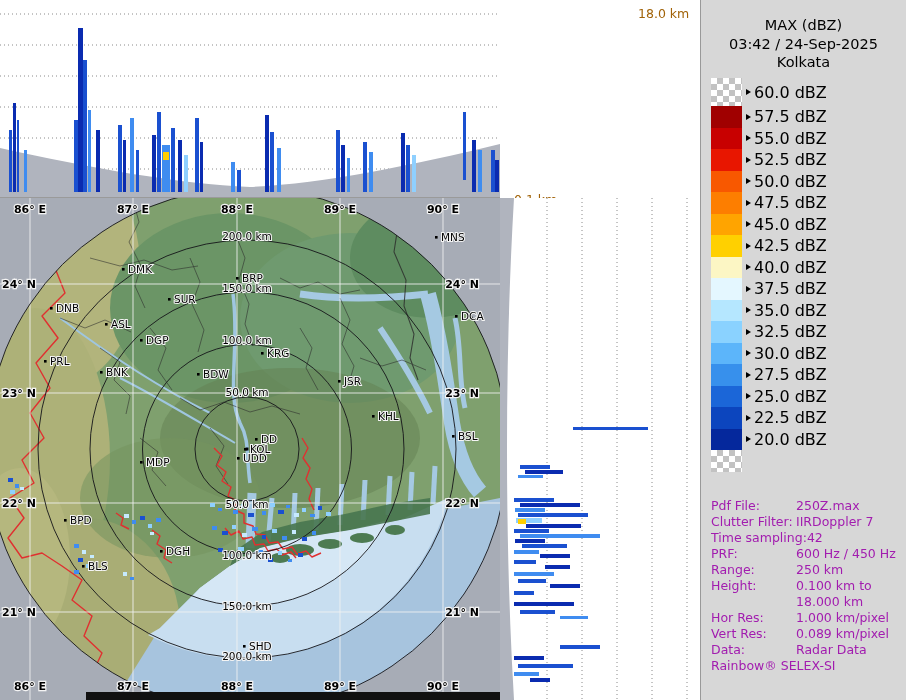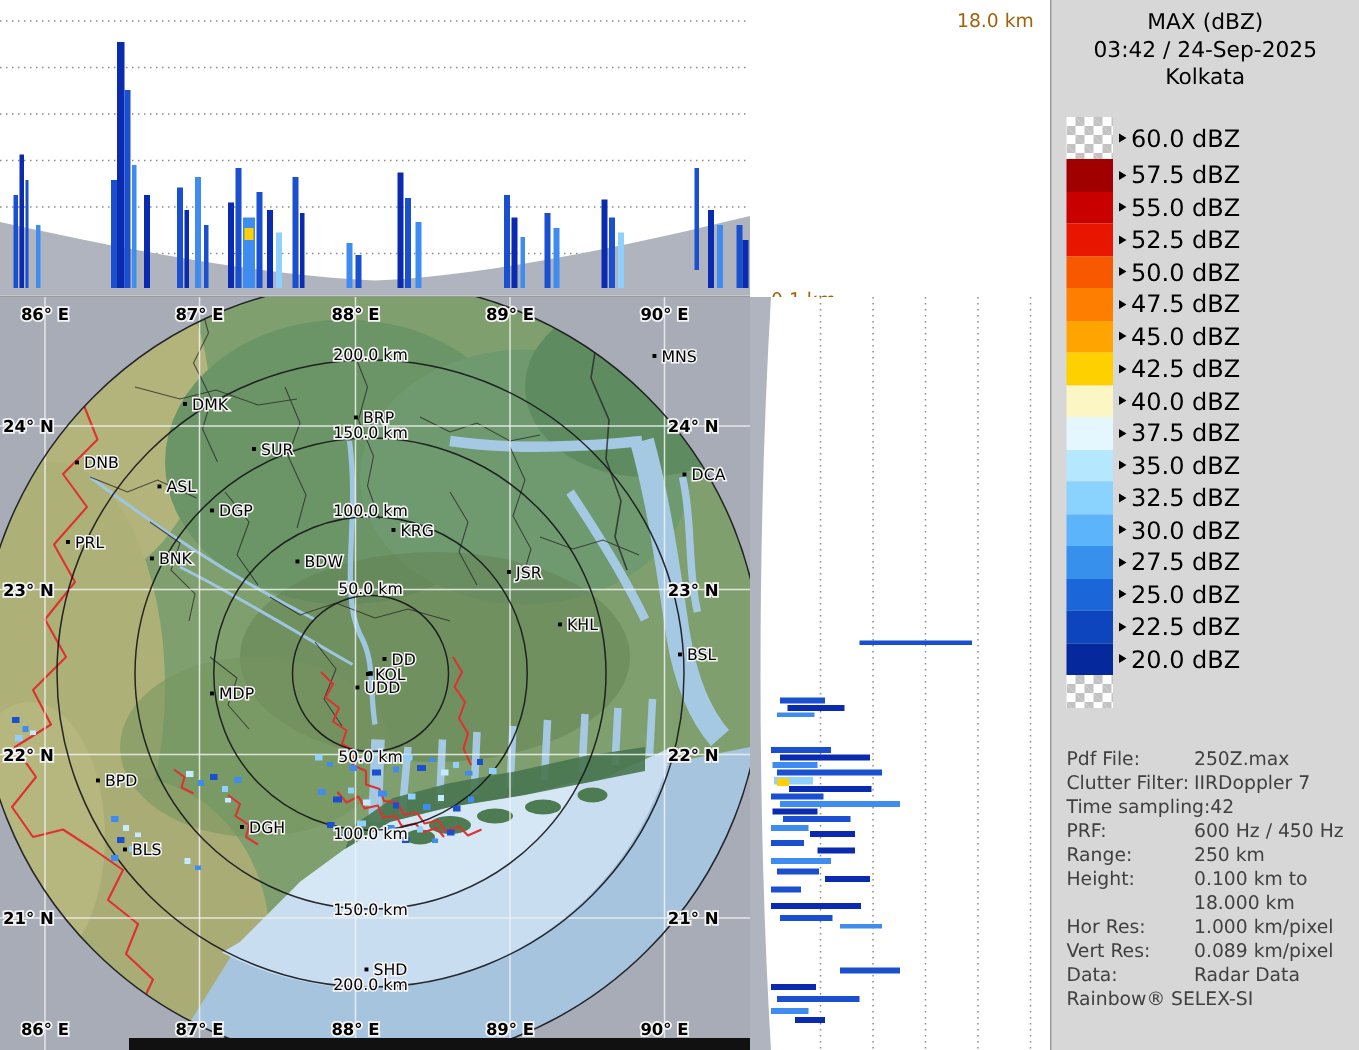--- a/index.html
+++ b/index.html
@@ -8,31 +8,31 @@
   .stage{position:relative;width:906px;height:700px;overflow:hidden;background:#fff}
   .panel{position:absolute}
   #top-panel{left:0;top:0;width:500px;height:198px;background:#fff;border-bottom:1px solid #9a9a9a}
   #corner{left:500px;top:0;width:200px;height:198px;background:#fff}
   #map-panel{left:0;top:198px;width:500px;height:502px;background:#7fa06e}
   #right-panel{left:500px;top:198px;width:200px;height:502px;background:#fff}
   #legend{left:700px;top:0;width:206px;height:700px;background:#d7d7d7;border-left:1px solid #999}
   .axis-label{position:absolute;font-size:12.5px;color:#a16207;white-space:nowrap}
   #label-top-height{left:138px;top:6px}
   #label-bottom-height{left:14px;top:192px}
-  .legend-header{padding-top:6px;text-align:center;font-size:14.5px;line-height:18.5px;color:#000}
+  .legend-header{padding-top:16px;text-align:center;font-size:14.5px;line-height:18.5px;color:#000}
   #scale-col{position:absolute;left:10px;top:78px}
   .scale-row{display:flex;align-items:center}
   .scale-color{width:31px;flex:0 0 31px}
   .checker{background-color:#fff;background-image:
     linear-gradient(45deg,#c2c2c2 25%,transparent 25%,transparent 75%,#c2c2c2 75%),
     linear-gradient(45deg,#c2c2c2 25%,#ffffff 25%,#ffffff 75%,#c2c2c2 75%);
     background-position:0 0,6px 6px;background-size:12px 12px}
   .scale-label{display:flex;align-items:center;margin-left:4px;font-size:16px;white-space:nowrap}
   .arrow{width:0;height:0;border-left:5px solid #000;border-top:3.5px solid transparent;border-bottom:3.5px solid transparent;margin-right:3px}
-  #info{position:absolute;left:10px;top:498px;font-size:12.5px;line-height:16px;color:#404040;width:192px}
+  #info{position:absolute;left:10px;top:498px;font-size:12.5px;line-height:16px;color:#a21caf;width:192px}
   .info-row{display:flex;white-space:nowrap}
   .info-label{min-width:85px}
   svg{display:block}
 </style>
 </head>
 <body>
 
 <div class="stage">
 
   <div id="top-panel" class="panel">

